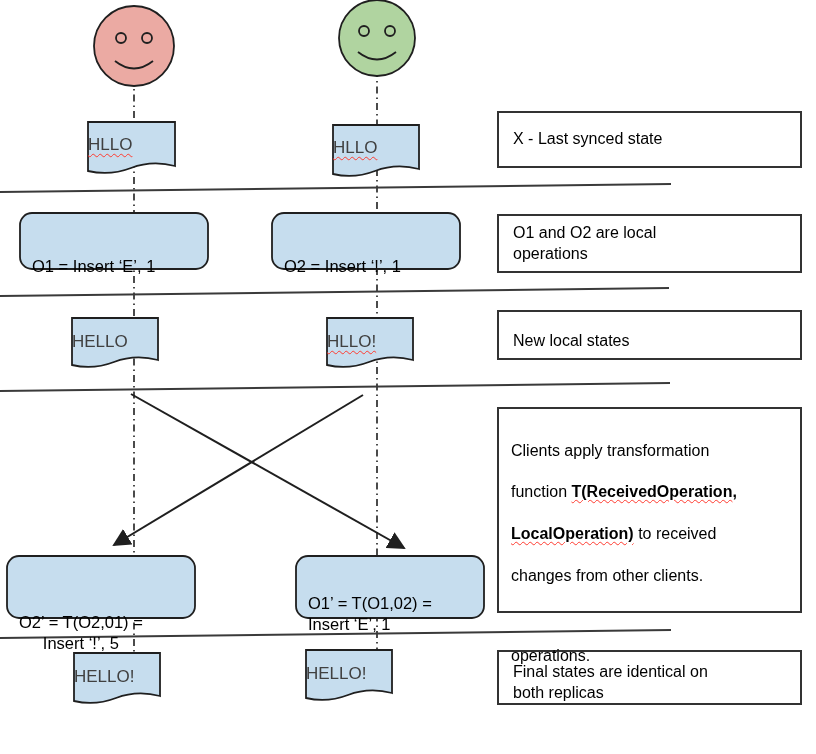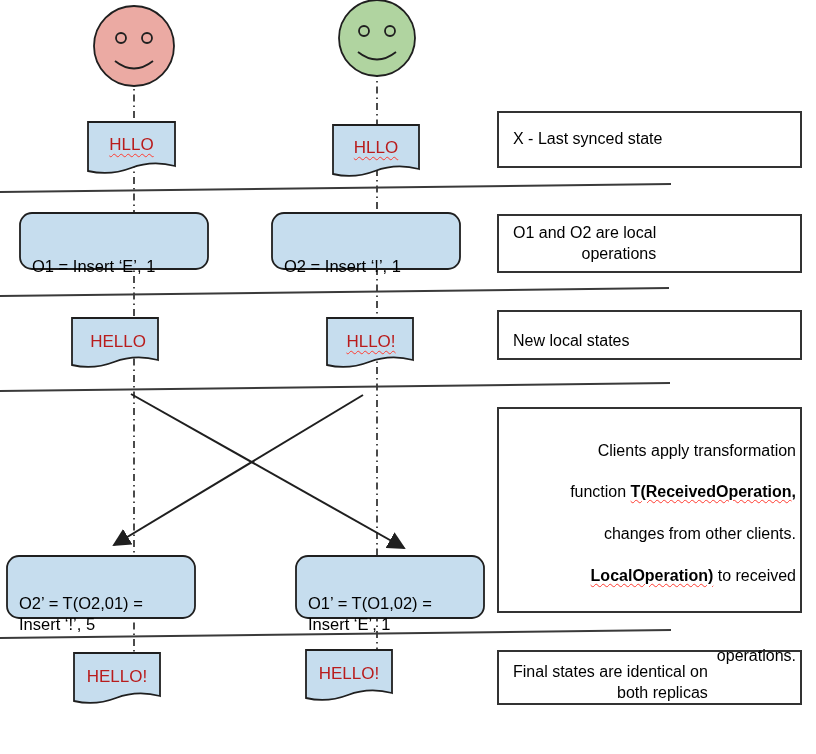--- a/index.html
+++ b/index.html
@@ -19,23 +19,22 @@
     position: absolute;
     left: 0;
     top: 0;
     width: 816px;
     height: 754px;
   }
   
   .doc-label {
     position: absolute;
     font-size: 17px;
-    color: #b91c1c;
+    color: #404040;
     white-space: nowrap;
-    text-align: center;
     line-height: 1;
   }
   .doc-label.squiggle {
     text-decoration: underline;
     text-decoration-color: #ff3b30;
     text-decoration-style: wavy;
     text-decoration-thickness: 1px;
     text-underline-offset: 3px;
   }
   .op-label {
@@ -45,21 +44,20 @@
     line-height: 1.25;
     white-space: pre-line;
     margin-top: 24px;
   }
   .note-label {
     position: absolute;
     font-size: 16px;
     color: #000;
     line-height: 1.3;
     white-space: pre-line;
-    text-align: right;
   }
   .note-label b {
     font-weight: bold;
   }
   .wavy-red {
     text-decoration: underline;
     text-decoration-color: #ff3b30;
     text-decoration-style: wavy;
     text-decoration-thickness: 1px;
     text-underline-offset: 2px;
@@ -142,38 +140,38 @@
   <div class="doc-label squiggle" style="left:327px; top:333px; width:88px;">HLLO!</div>
 
   <div class="doc-label" style="left:74px; top:668px; width:86px;">HELLO!</div>
 
   <div class="doc-label" style="left:306px; top:665px; width:86px;">HELLO!</div>
 
   <div class="op-label" style="left:32px; top:232px;">O1 = Insert ‘E’, 1</div>
 
   <div class="op-label" style="left:284px; top:232px;">O2 = Insert ‘!’, 1</div>
 
-  <div class="op-label" style="left:19px; top:569px;">O2’ = T(O2,01) =
+  <div class="op-label" style="left:19px; top:588px;text-align:center;">O2’ = T(O2,01) =
 Insert ‘!’, 5</div>
 
   <div class="op-label" style="left:308px; top:569px;">O1’ = T(O1,02) =
 Insert ‘E’, 1</div>
 
   <div class="note-label" style="left:513px; top:129px;">X - Last synced state</div>
 
   <div class="note-label" style="left:513px; top:223px;">O1 and O2 are local
 operations</div>
 
   <div class="note-label" style="left:513px; top:331px;">New local states</div>
 
   <div class="note-label" style="left:511px; top:420px; width:285px;">
     <div>Clients apply transformation</div>
     <div><span>function </span><b class="wavy-red">T(ReceivedOperation</b><b>,</b></div>
+    <div><b class="wavy-red">LocalOperation)</b><span> to received</span></div>
     <div>changes from other clients.</div>
-    <div><b class="wavy-red">LocalOperation)</b><span> to received</span></div>
     <div style="height:18px;"></div>
     <div>operations.</div>
   </div>
 
   <div class="note-label" style="left:513px; top:662px;">Final states are identical on
 both replicas</div>
 
 </div>
 
 </body></html>

